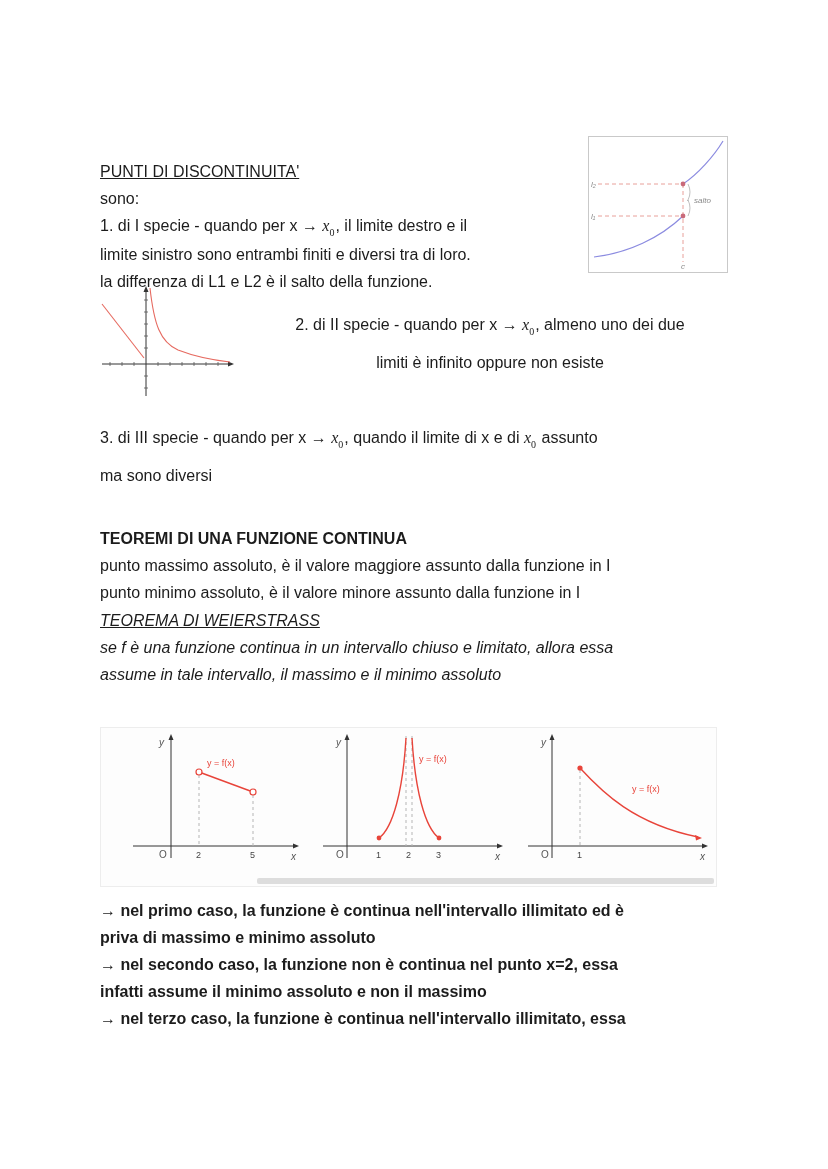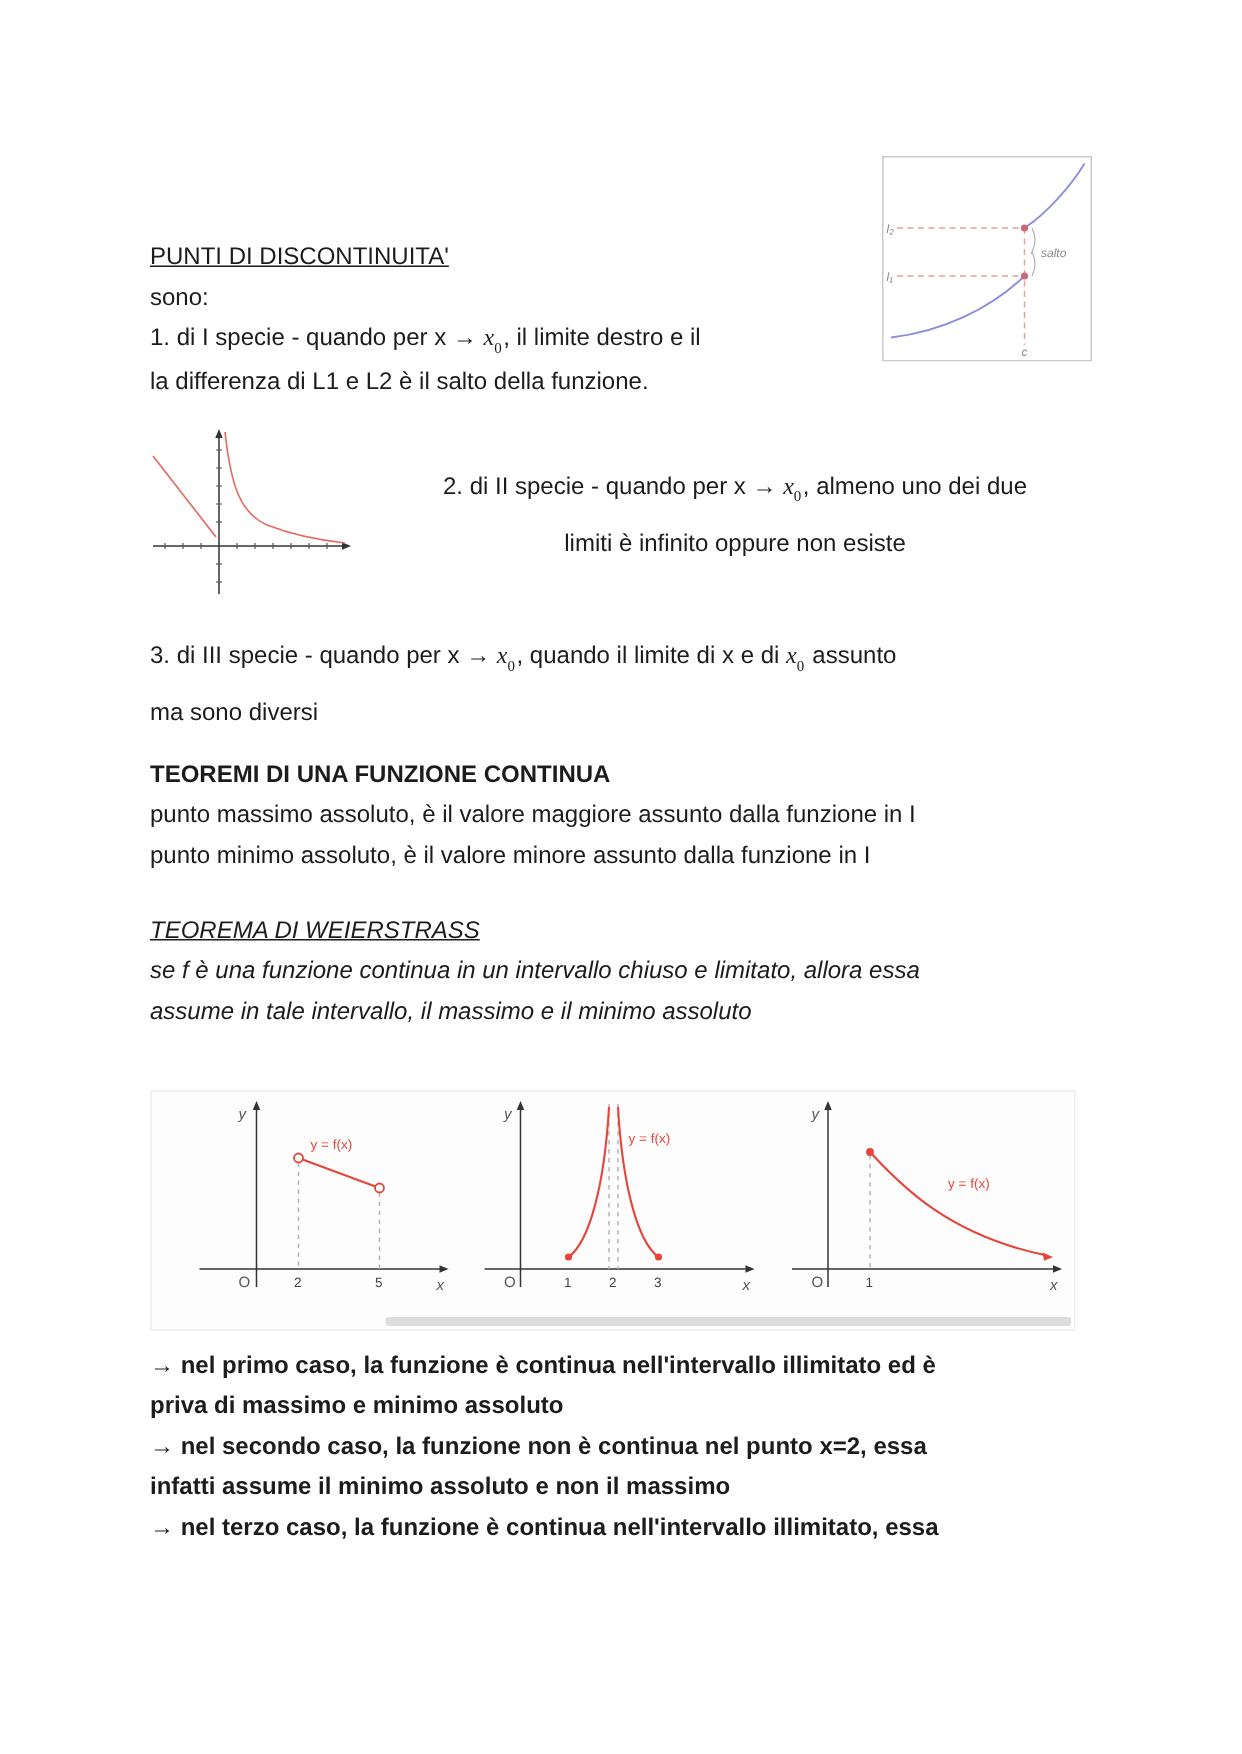--- a/index.html
+++ b/index.html
@@ -21,24 +21,25 @@
 </style>
 </head>
 <body>
 
 <div class="page">
 
   <div class="abs txt" style="left:100px;top:117px;width:480px;margin-top:41px;">
     <div class="u">PUNTI DI DISCONTINUITA'</div>
     <div>sono:</div>
     <div><span>1. di I specie - quando per x → </span><span class="mathvar">x</span><span class="mathsub">0</span><span>, il limite destro e il</span></div>
+    <div>limite sinistro sono entrambi finiti e diversi tra di loro.</div>
     <div>la differenza di L1 e L2 è il salto della funzione.</div>
   </div>
 
-  <div class="abs" style="left:588px;top:104px;text-decoration:underline;">
+  <div class="abs" style="left:588px;top:136px;text-decoration:underline;">
     <svg width="140" height="137" viewBox="0 0 140 137">
       <rect x="0.5" y="0.5" width="139" height="136" fill="#ffffff" stroke="#c9c9c9"></rect>
       <path d="M6 121 C 40 117, 72 102, 95 80" stroke="#8b8be0" stroke-width="1.2" fill="none"></path>
       <path d="M95 48 C 110 38, 126 20, 135 5" stroke="#8b8be0" stroke-width="1.2" fill="none"></path>
       <line x1="10" y1="48" x2="95" y2="48" stroke="#e8a09a" stroke-width="1" stroke-dasharray="4 3"></line>
       <line x1="10" y1="80" x2="95" y2="80" stroke="#e8a09a" stroke-width="1" stroke-dasharray="4 3"></line>
       <line x1="95" y1="48" x2="95" y2="126" stroke="#e8a09a" stroke-width="1" stroke-dasharray="4 3"></line>
       <circle cx="95" cy="48" r="2.4" fill="#c96a7a"></circle>
       <circle cx="95" cy="80" r="2.4" fill="#c96a7a"></circle>
       <path d="M100 48 q4 8 0 16 q-1 2 0 0 q4 8 0 16" stroke="#b0b0b0" fill="none" stroke-width="0.8"></path>
@@ -80,21 +81,21 @@
   <div class="abs txt" style="left:240px;top:307px;width:500px;line-height:36px;text-align:center;">
     <div><span>2. di II specie -  quando per x → </span><span class="mathvar">x</span><span class="mathsub">0</span><span>, almeno uno dei due</span></div>
     <div>limiti è infinito oppure non esiste</div>
   </div>
 
   <div class="abs txt" style="left:100px;top:420px;width:660px;line-height:36px;">
     <div><span>3.  di III specie - quando per x → </span><span class="mathvar">x</span><span class="mathsub">0</span><span>, quando il limite di x e di </span><span class="mathvar">x</span><span class="mathsub">0</span><span> assunto</span></div>
     <div>ma sono diversi</div>
   </div>
 
-  <div class="abs txt" style="left:100px;top:503px;width:660px;">
+  <div class="abs txt" style="left:100px;top:525px;width:660px;">
     <div class="b">TEOREMI DI UNA FUNZIONE CONTINUA</div>
     <div>punto massimo assoluto, è il valore maggiore assunto dalla funzione in I</div>
     <div>punto minimo assoluto, è il valore minore assunto dalla funzione in I</div>
   </div>
 
   <div class="abs txt" style="left:100px;top:607px;width:660px;font-style:italic;">
     <div class="u">TEOREMA DI WEIERSTRASS</div>
     <div>se f è una funzione continua in un intervallo chiuso e limitato, allora essa</div>
     <div>assume in tale intervallo, il massimo e il minimo assoluto</div>
   </div>

